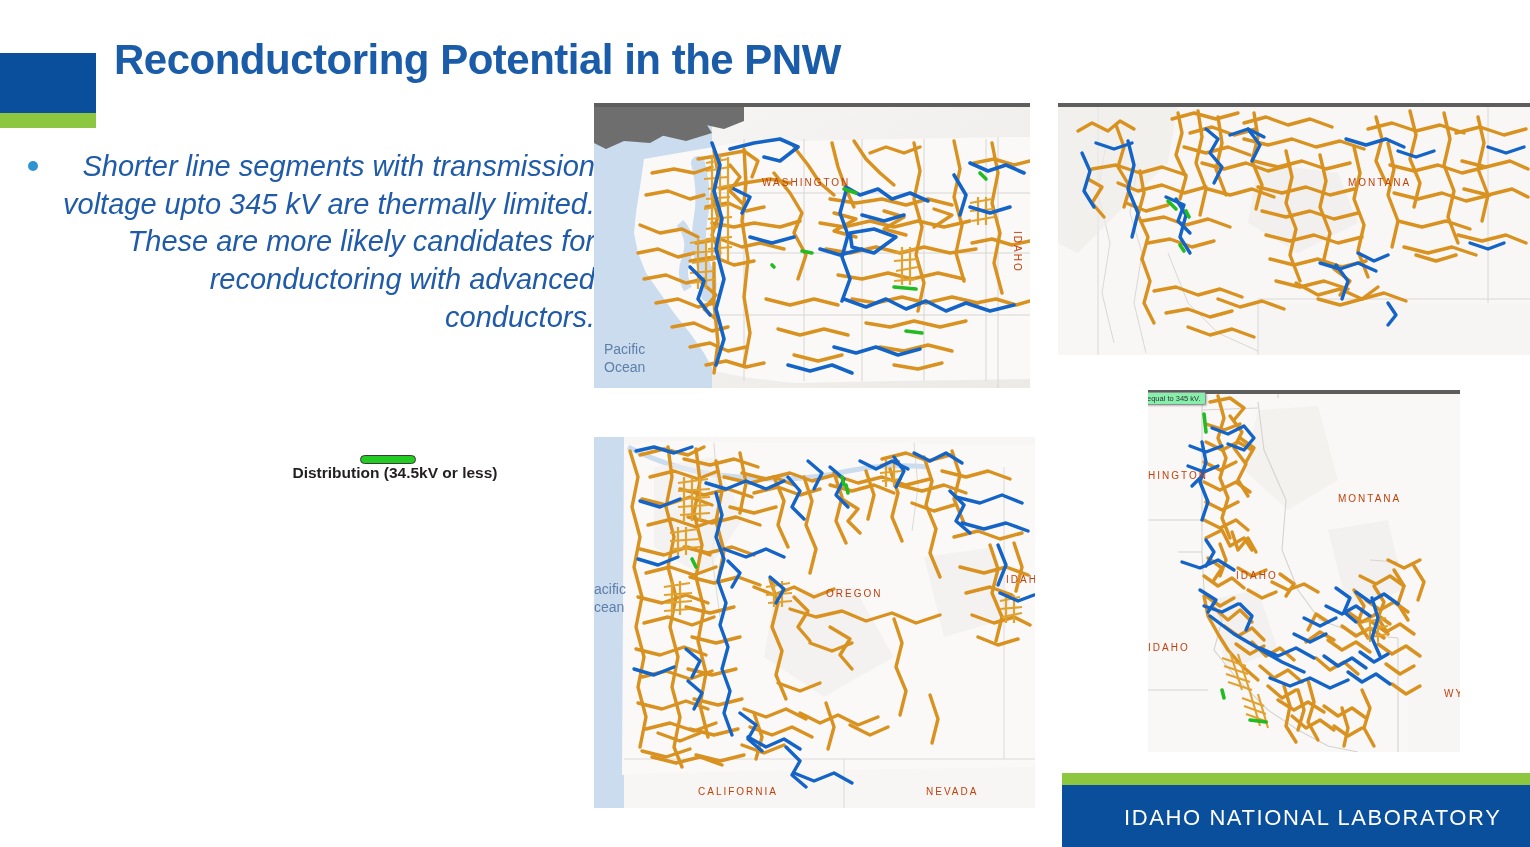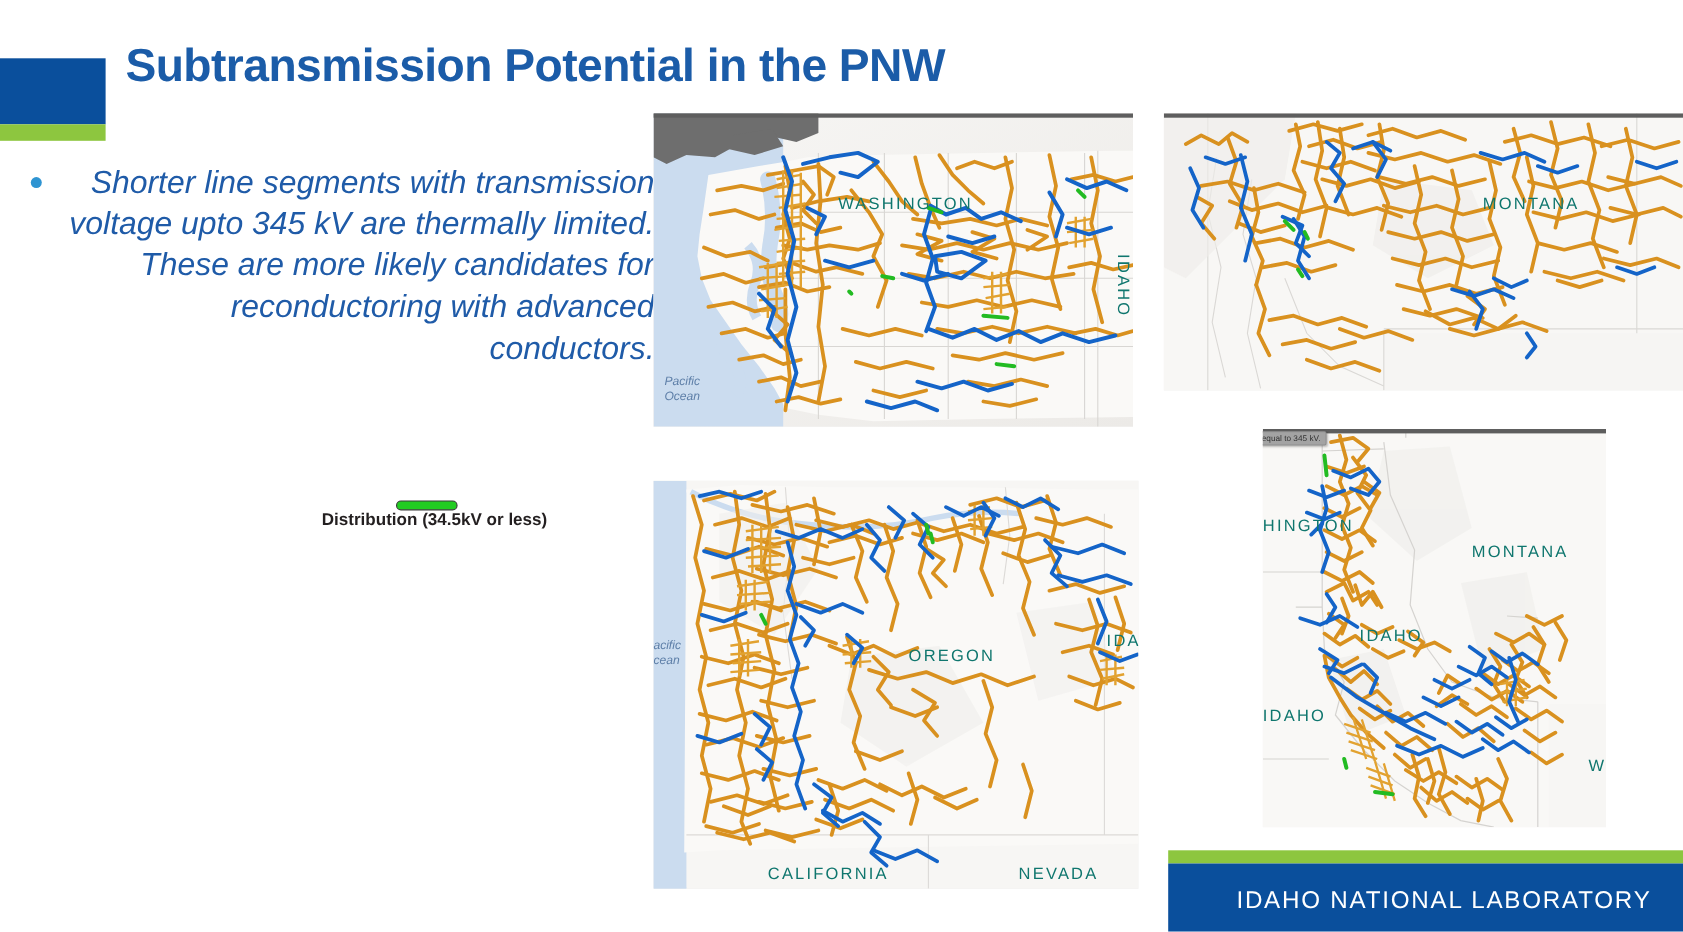--- a/index.html
+++ b/index.html
@@ -37,57 +37,57 @@
     flex:0 0 auto;width:56px;height:9px;border-radius:5px;
     border:1.5px solid #3a3a3a;box-sizing:border-box;margin-right:15px;
   }
   .legend-label{font-size:15.5px;font-weight:bold;color:#231F20;white-space:nowrap;}
 
   
   .map-panel{position:absolute;overflow:hidden;background:#F2F1EF;}
   .map-panel svg{display:block;width:100%;height:100%;}
   .map-topbar{position:absolute;left:0;top:0;width:100%;height:4px;background:#5E5E5E;}
   .state-label{
-    position:absolute;font-size:15px;letter-spacing:2px;color:#0f766e;
+    position:absolute;font-size:10px;letter-spacing:2px;color:#c2410c;
     font-family:"Liberation Sans", sans-serif;white-space:nowrap;pointer-events:none;text-align:center;
   }
   .ocean-label{
-    position:absolute;font-size:11px;font-style:italic;color:#5E7FA8;line-height:1.25;
+    position:absolute;font-size:14px;color:#5E7FA8;line-height:1.25;
     white-space:pre-line;pointer-events:none;
   }
   .state-label.vert{writing-mode:vertical-rl;letter-spacing:2px;}
 
   #map-washington{left:594px;top:103px;width:436px;height:285px;}
   #map-montana{left:1058px;top:103px;width:472px;height:252px;}
   #map-oregon{left:594px;top:437px;width:441px;height:371px;}
   #map-idaho{left:1148px;top:390px;width:312px;height:362px;}
 
   
   #idaho-tooltip{
-    position:absolute;left:-8px;top:2px;background:#a3a3a3;border:1px solid #8f8f8f;
+    position:absolute;left:-8px;top:2px;background:#86efac;border:1px solid #8f8f8f;
     border-radius:2px;padding:1px 4px 1px 6px;font-size:7.5px;color:#333;
     box-shadow:1px 1px 2px rgba(0,0,0,.25);white-space:nowrap;
   }
 
   
   #inl-logo{position:absolute;left:1062px;top:773px;width:551px;height:74px;}
   #inl-green{position:absolute;left:0;top:0;width:100%;height:12px;background:#8DC63F;}
   #inl-blue{position:absolute;left:0;top:12px;width:100%;height:62px;background:#0A4F9C;}
   #inl-text{
     position:absolute;left:62px;top:32px;color:#ffffff;font-size:22px;
     letter-spacing:1.6px;font-weight:400;
   }
 </style>
 </head>
 <body>
 
 <div id="accent-blue"></div>
 <div id="accent-green"></div>
 
-<div id="page-title">Subtransmission Potential in the PNW</div>
+<div id="page-title">Reconductoring Potential in the PNW</div>
 
 <div id="bullet-block">
   <div class="bullet-row">
     <div class="bullet-dot"></div>
     <div class="bullet-text">Shorter line segments with transmission voltage upto 345 kV are thermally limited. These are more likely candidates for reconductoring with advanced conductors.</div>
   </div>
 </div>
 
 <div id="legend">
   <div class="legend-item">

